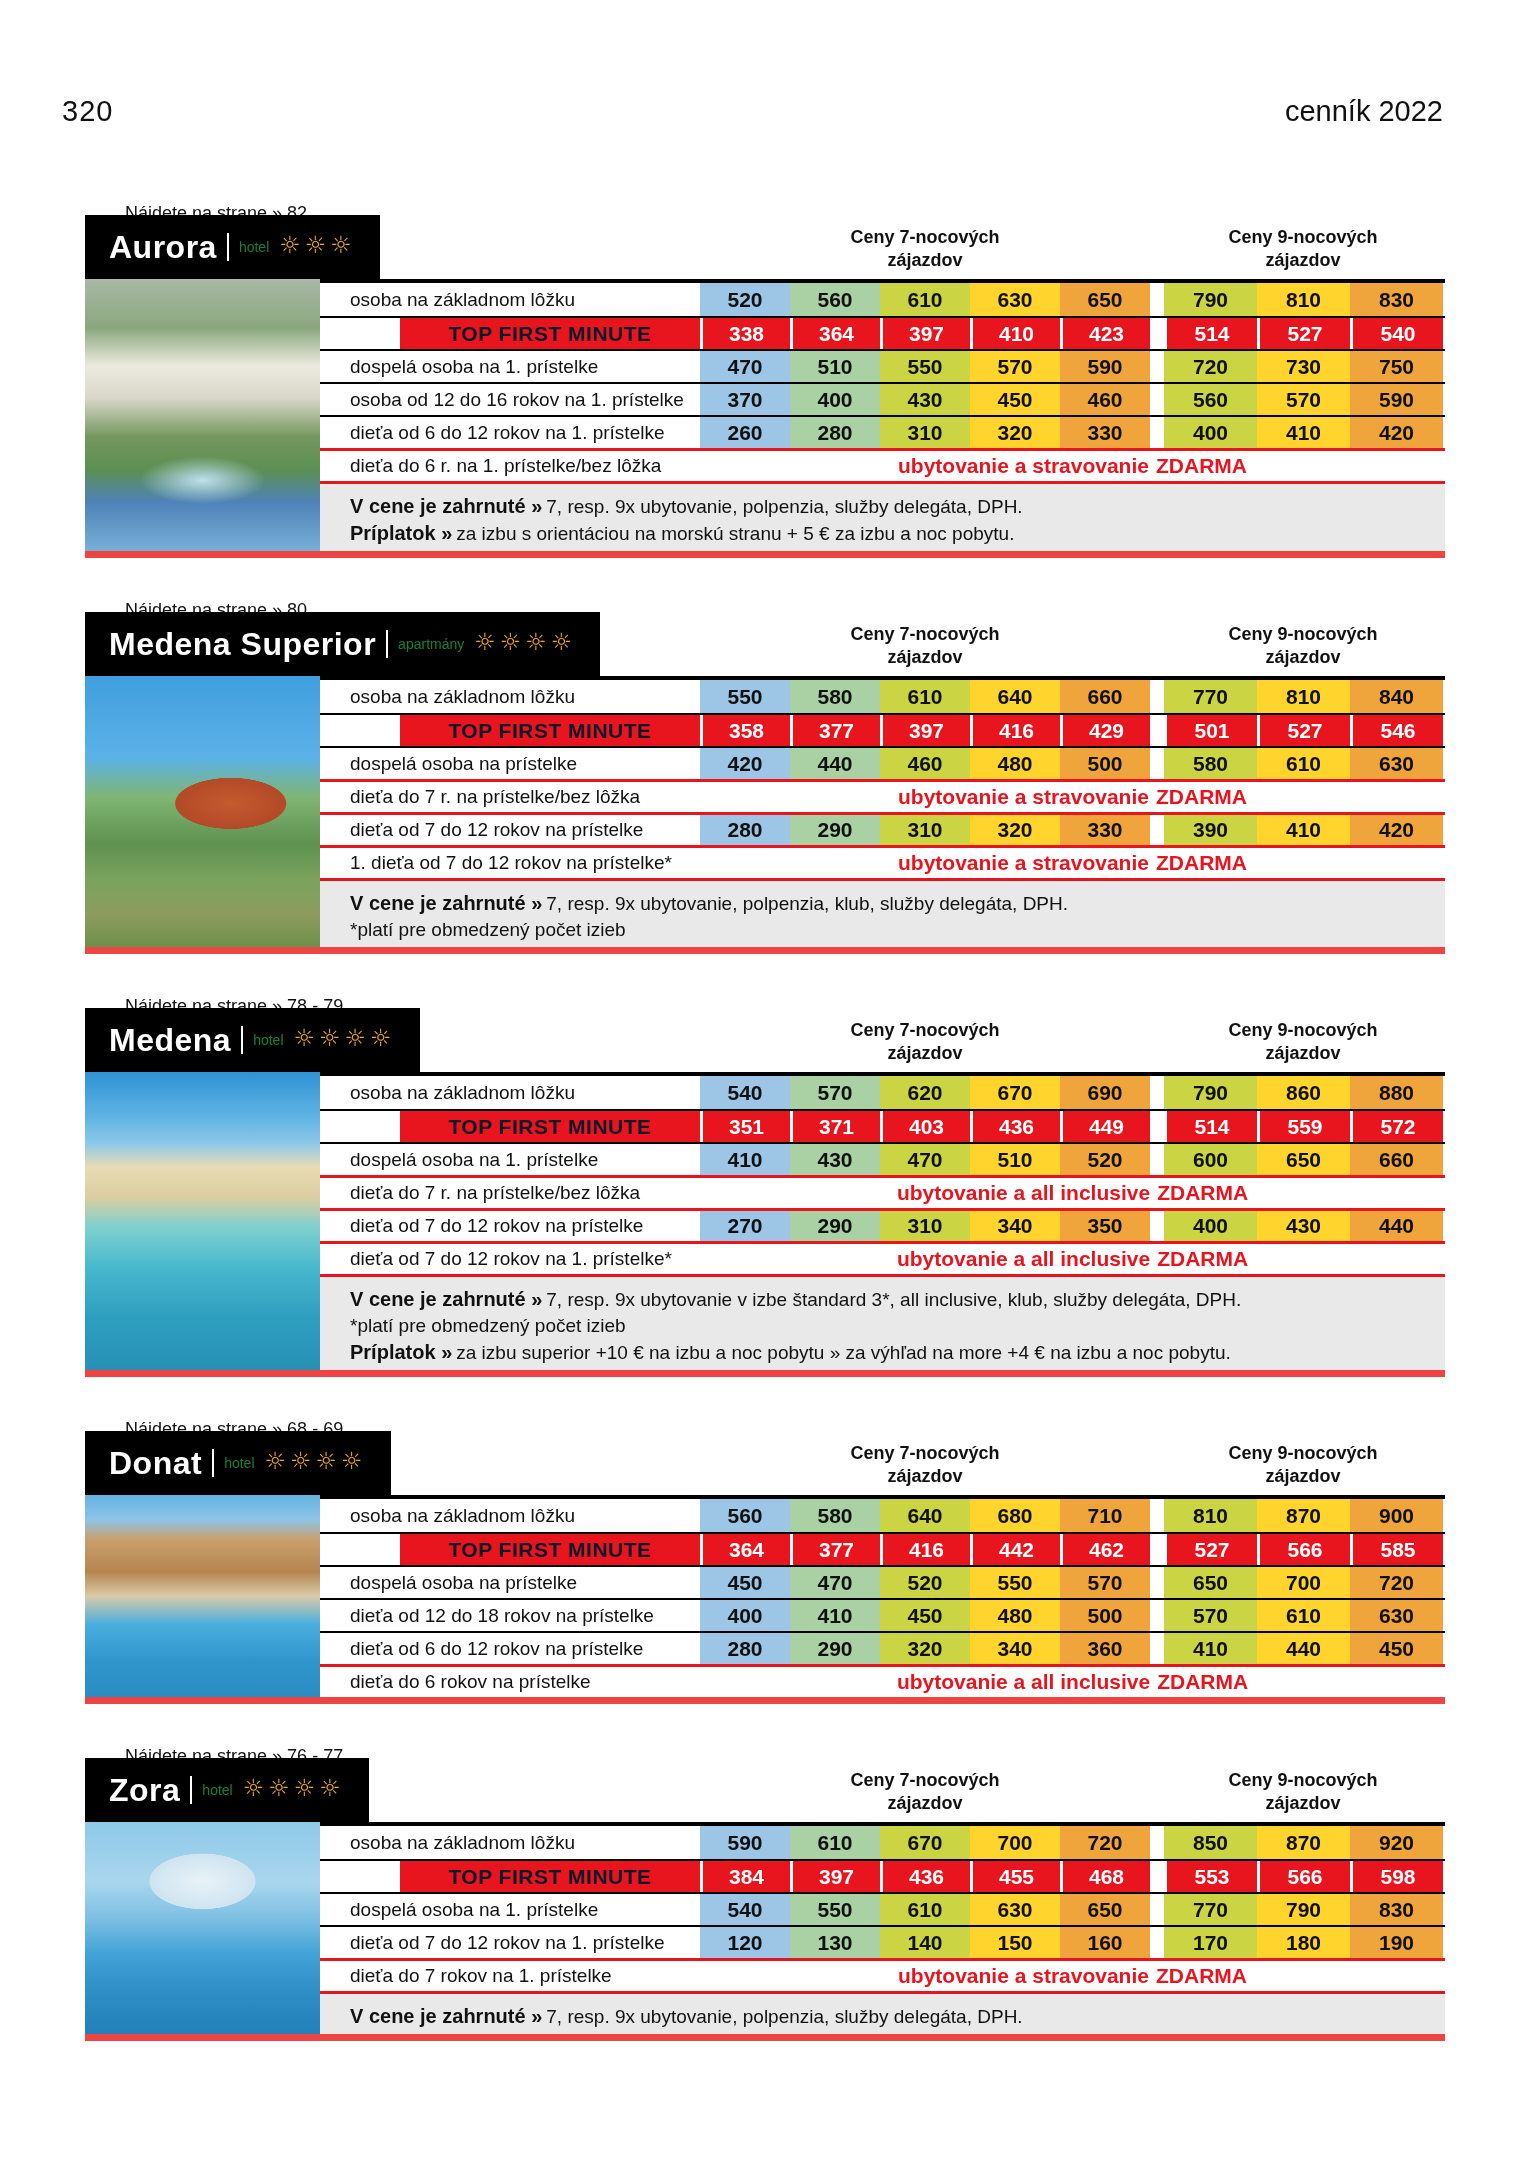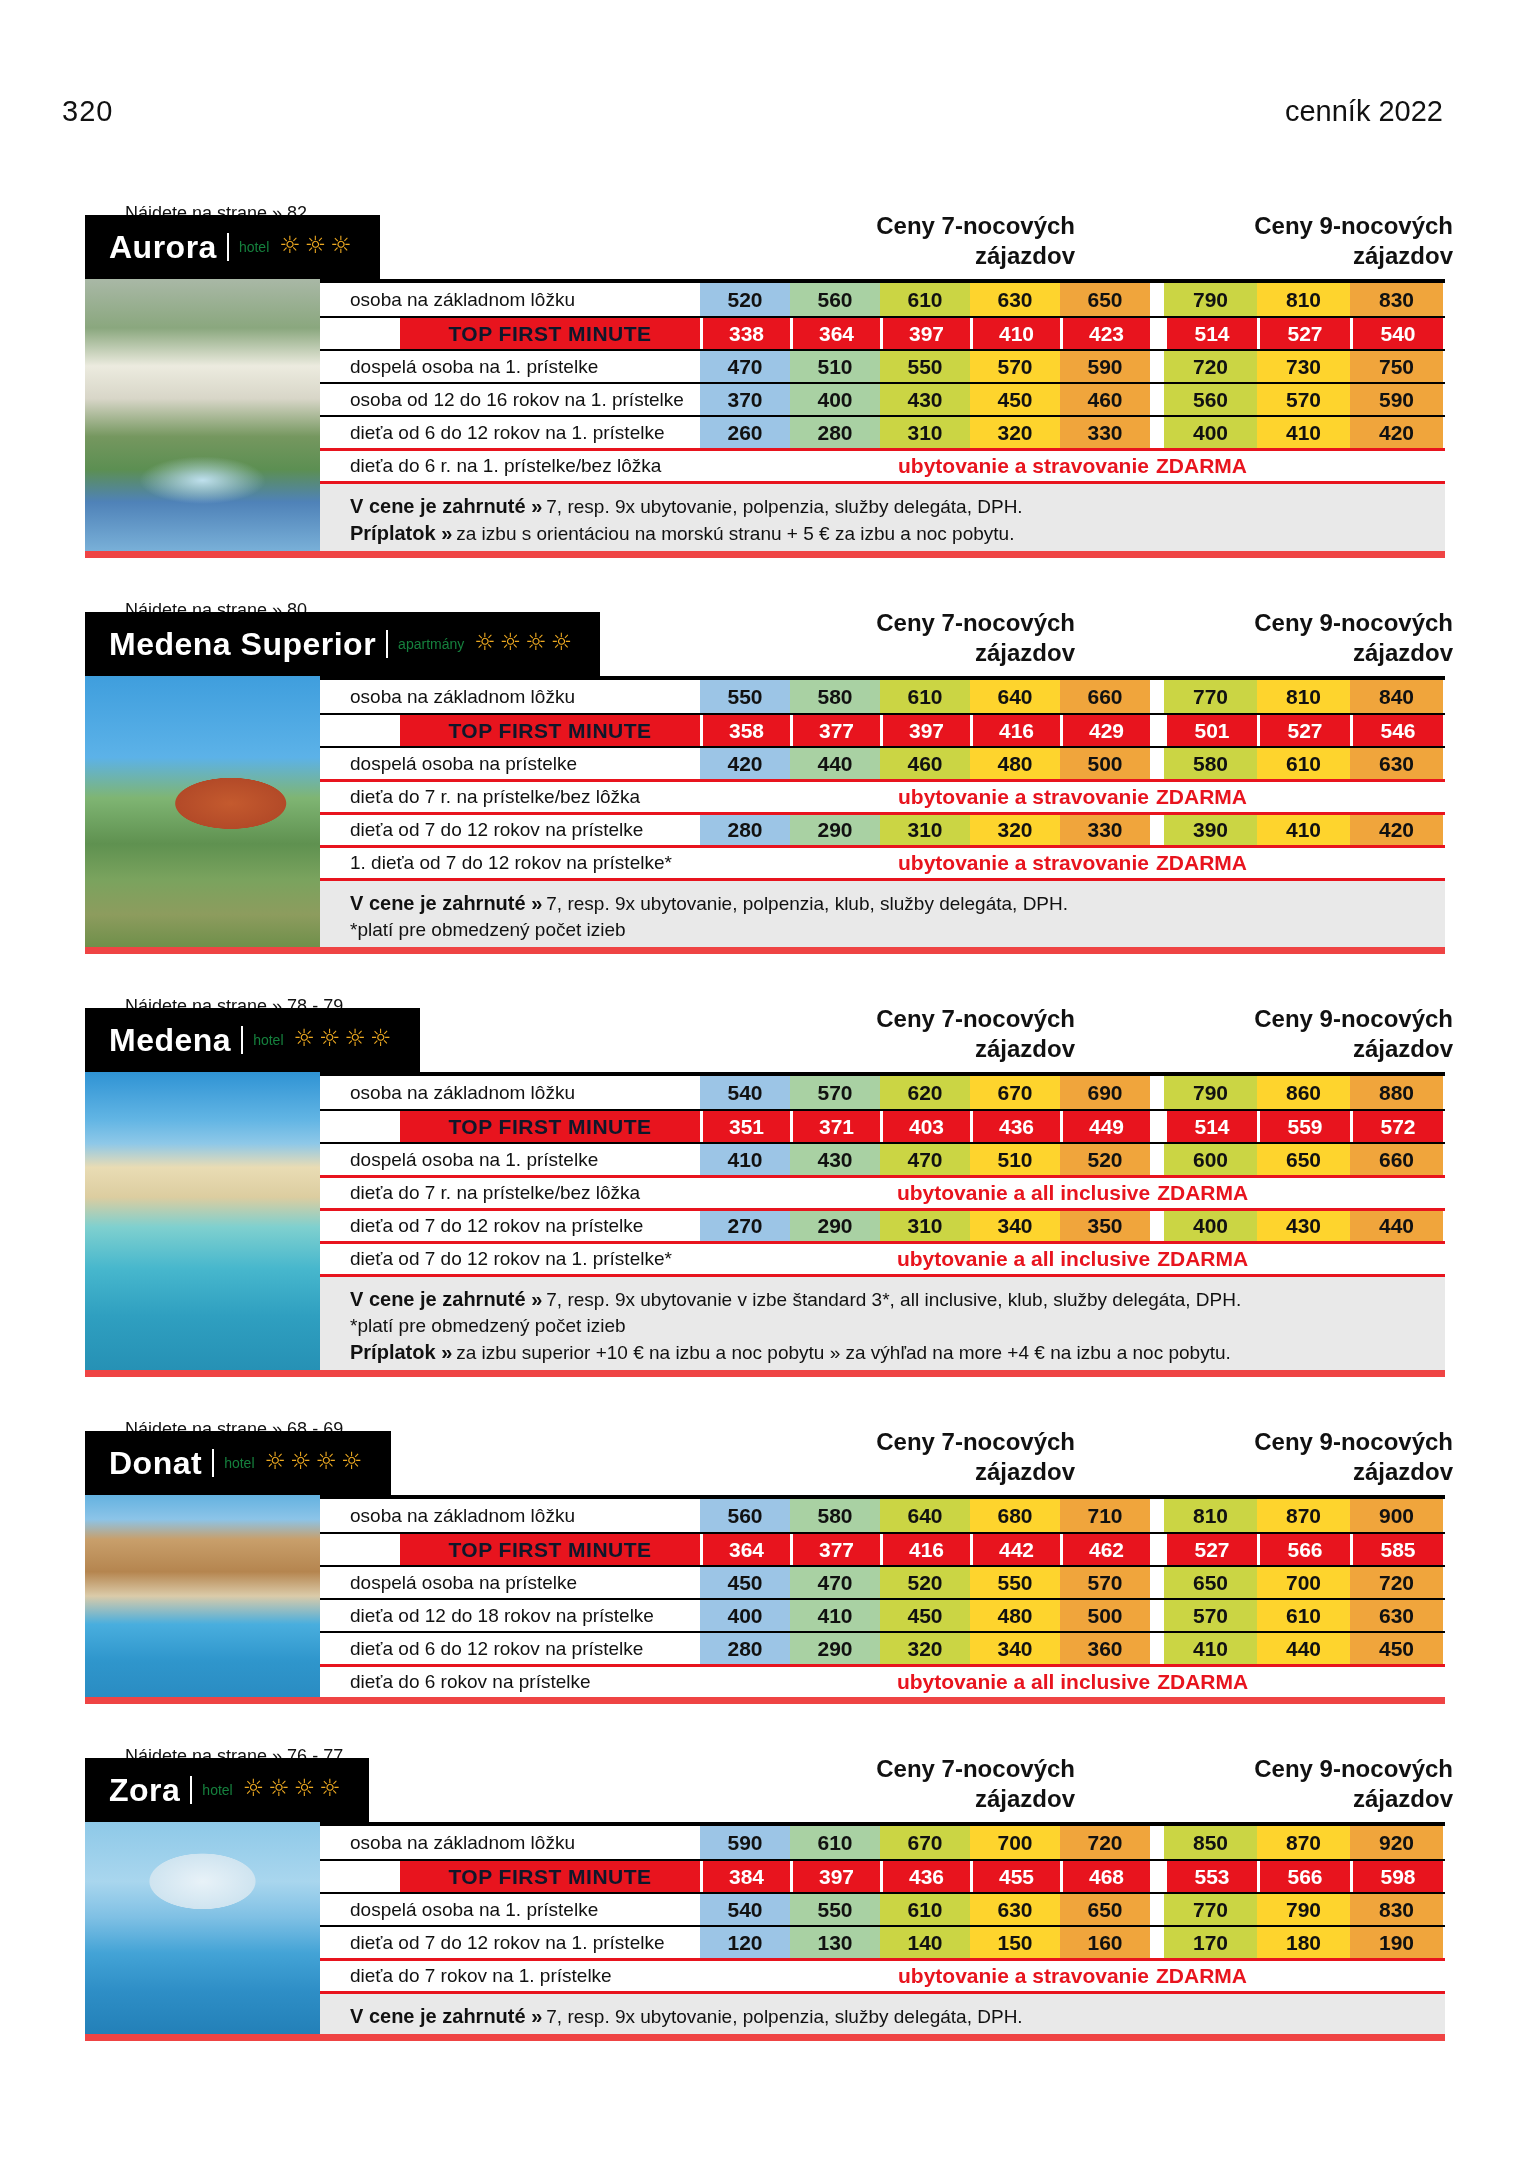--- a/index.html
+++ b/index.html
@@ -19,22 +19,22 @@
   .findline b{font-weight:normal;margin-left:5px}
 
   .headrow{position:relative;display:flex;align-items:flex-end;height:50px}
   .titlebar{display:inline-flex;align-items:center;background:var(--barbg,#000);height:64px;
     padding:0 24px;gap:10px}
   .hname{color:#fff;font-weight:bold;font-size:32px;letter-spacing:.5px}
   .tdivider{width:2px;height:28px;background:#fff}
   .htype{color:#15803d;font-size:14px}
   .stars{color:var(--sun,#eda921);font-size:24px;letter-spacing:4px;line-height:1;
     font-family:"DejaVu Sans",sans-serif;padding-bottom:4px}
-  .h7,.h9{position:absolute;bottom:8px;width:300px;text-align:right;
-    font-weight:bold;font-size:24px;line-height:1.25}
+  .h7,.h9{position:absolute;bottom:8px;width:300px;text-align:center;
+    font-weight:bold;font-size:18px;line-height:1.25}
   .h7{left:690px}
   .h9{left:1068px}
 
   .tablewrap{display:flex;border-bottom:7px solid #ef4444}
   .photo{width:235px;flex:0 0 235px}
   .rows{flex:1;border-top:4px solid #000;background:#fff}
 
   .row{display:flex;height:33px;align-items:stretch}
   .bt-black{border-top:2px solid #000}
   .bt-red{border-top:3px solid var(--red,#e8141e)}

